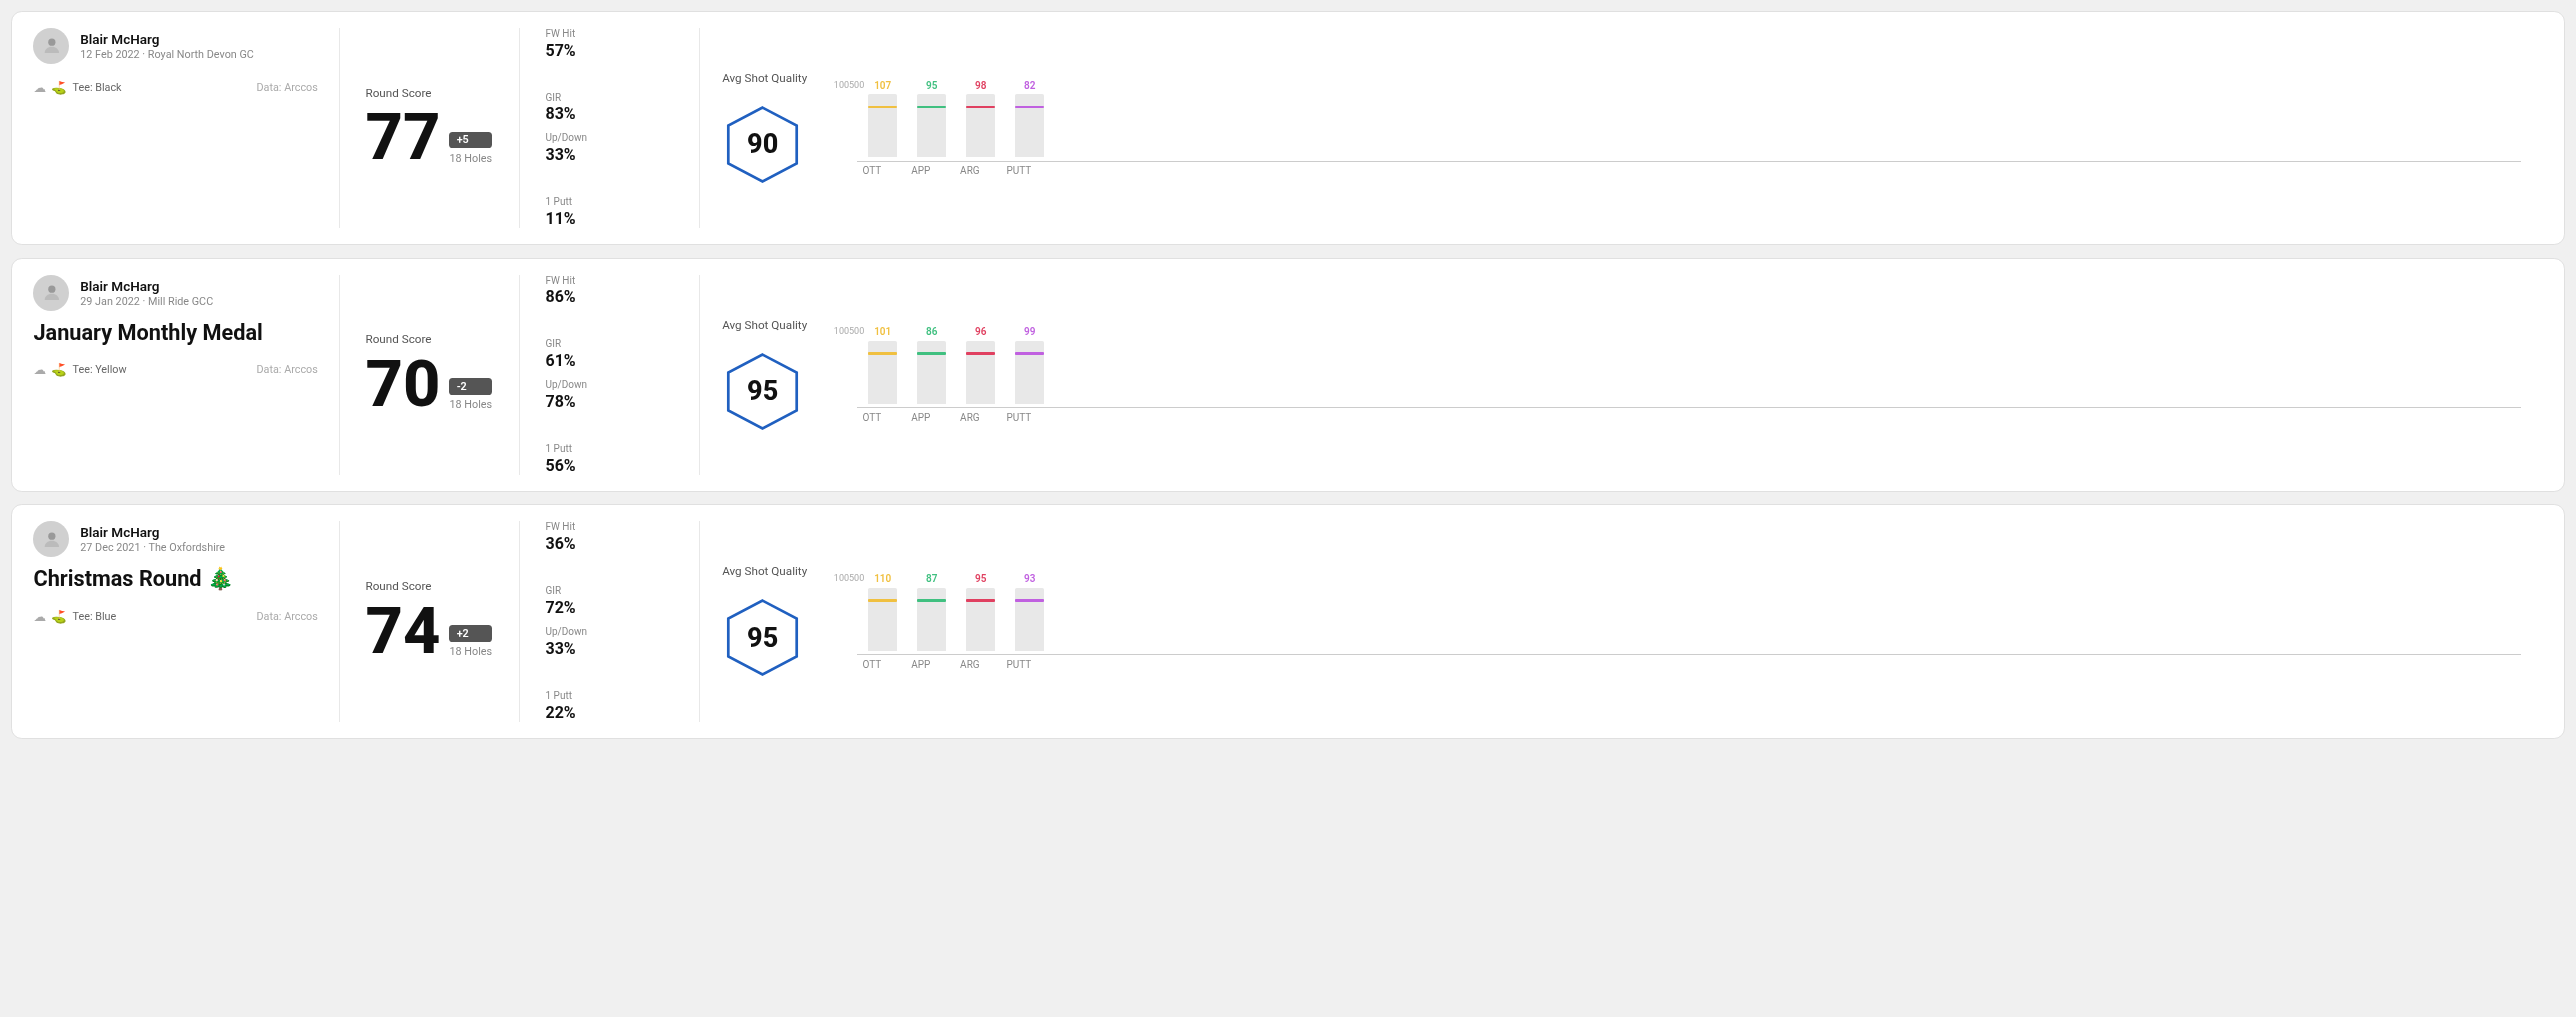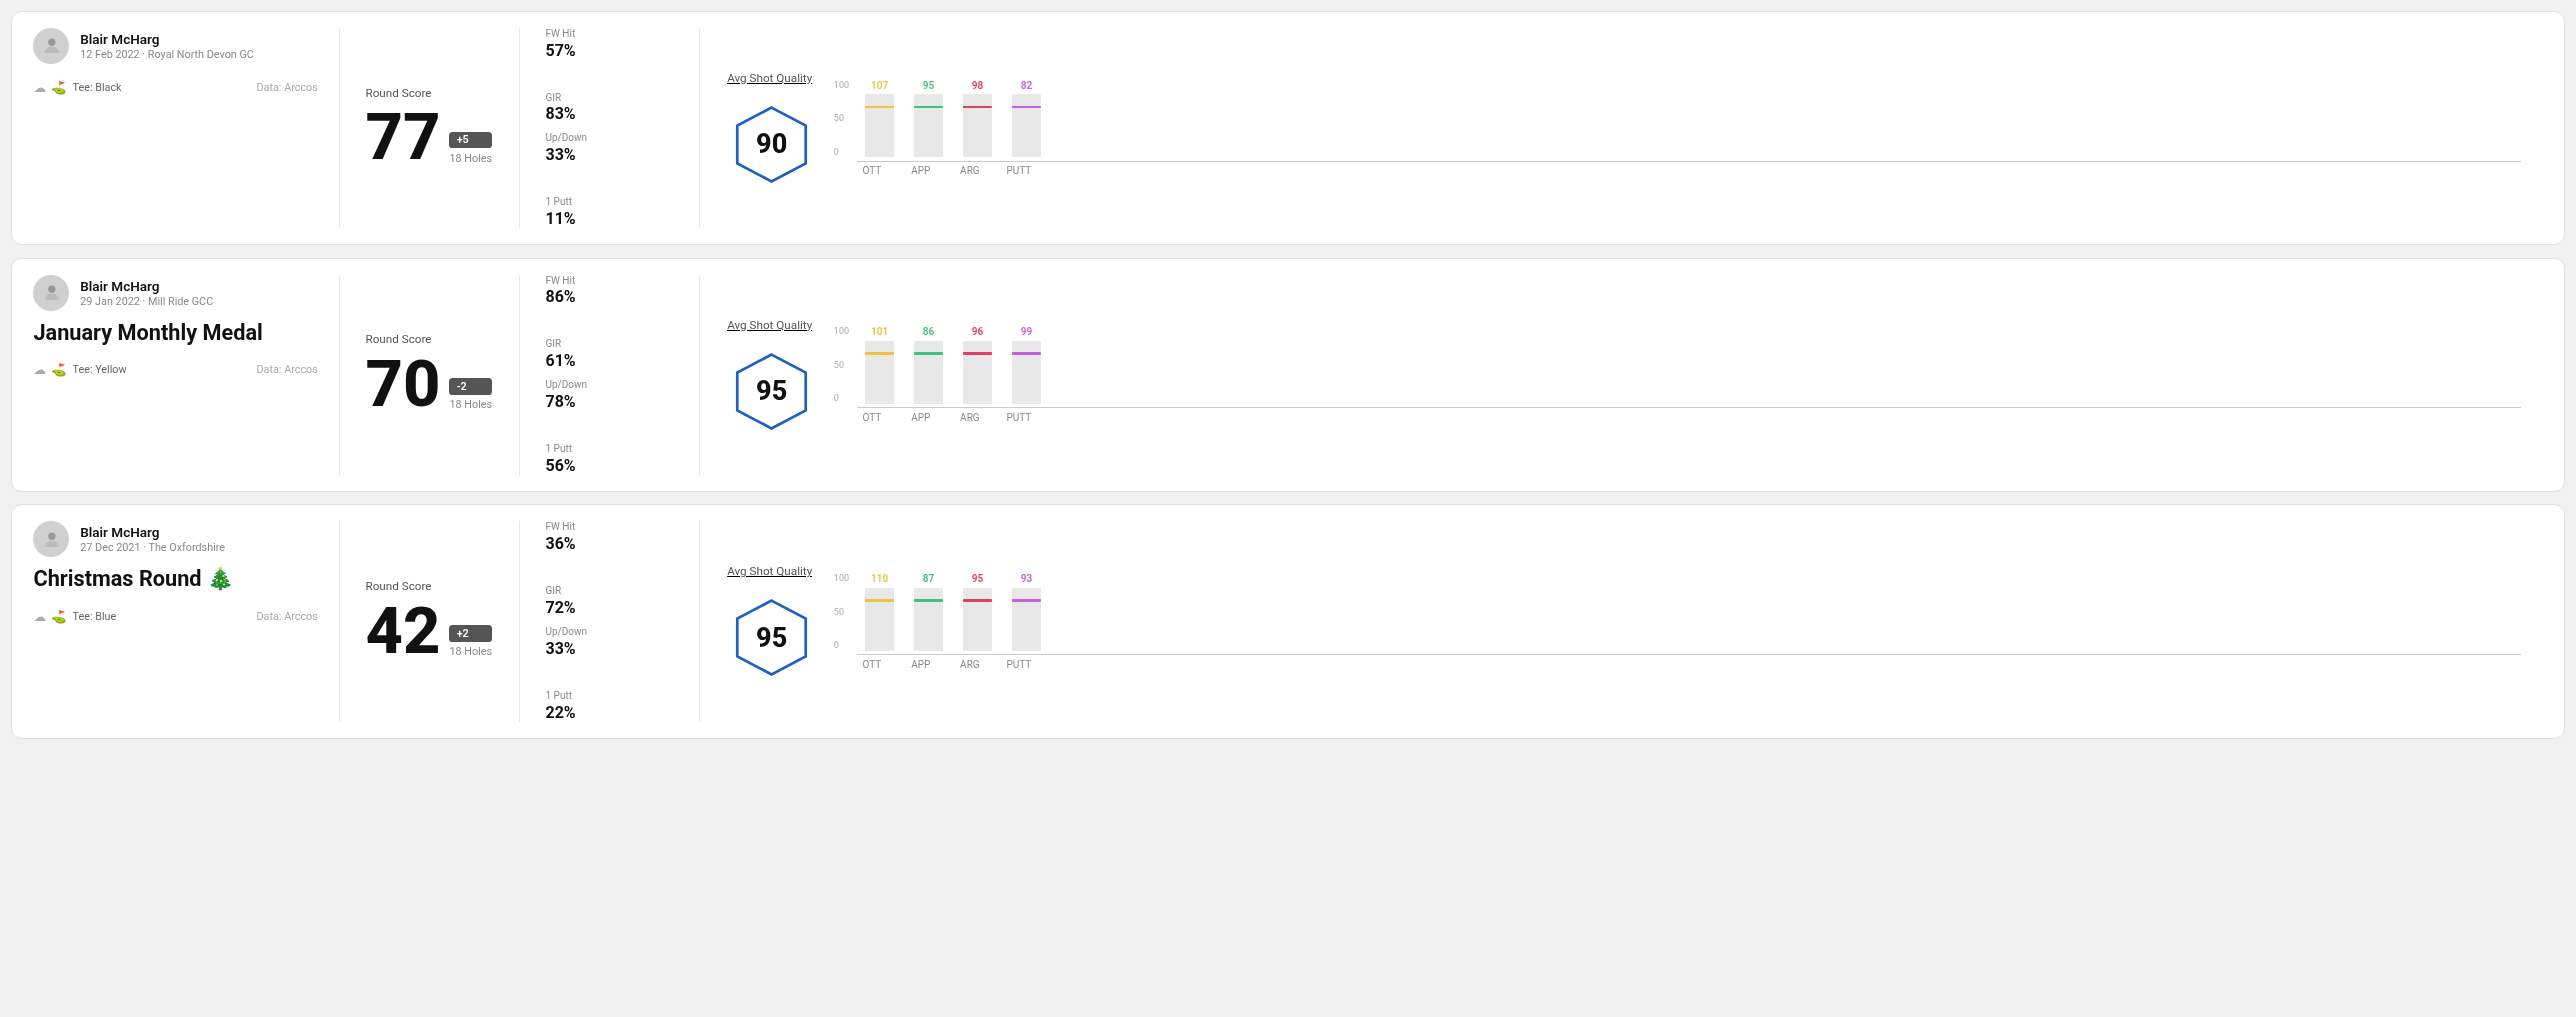--- a/index.html
+++ b/index.html
@@ -153,24 +153,23 @@
     .quality-section {
       flex: 1;
       padding: 0 21.7px;
       display: flex;
       align-items: center;
       gap: 21.7px;
     }
     .quality-left {
       display: flex;
       flex-direction: column;
-      align-items: flex-end;
+      align-items: flex-start;
       gap: 19px;
       min-width: 90px;
-      text-decoration: underline;
     }
     .quality-label {
       font-size: 11.7px;
       color: #555;
     }
     .hexagon-container {
       display: flex;
       align-items: center;
       justify-content: center;
     }
@@ -187,24 +186,24 @@
       position: absolute;
       top: 50%;
       left: 50%;
       transform: translate(-50%, -50%);
       font-size: 27px;
       font-weight: 800;
       color: #111;
     }
     .y-axis-labels {
       display: flex;
-      flex-direction: column;
+      flex-direction: row;
       justify-content: space-between;
       height: 77px;
-      margin-right: 16px;
+      margin-right: 4px;
       font-size: 9px;
       color: #aaa;
     }
     .chart-columns {
       display: flex;
       gap: 20px;
       flex: 1;
       align-items: flex-start;
     }
     .chart-col {
@@ -550,21 +549,21 @@
             <span class="tee-icon">⛳</span>
             <span>Tee: Blue</span>
           </div>
           <div class="data-label">Data: Arccos</div>
         </div>
       </div>
 
       <div class="score-section">
         <div class="score-label">Round Score</div>
         <div class="score-main">
-          <div class="score-number">42</div>
+          <div class="score-number">74</div>
           <div class="score-detail">
             <span class="score-badge badge-over">+2</span>
             <span class="score-holes">18 Holes</span>
           </div>
         </div>
       </div>
 
       <div class="stats-section">
         <div class="stats-row">
           <div class="stat-item">

